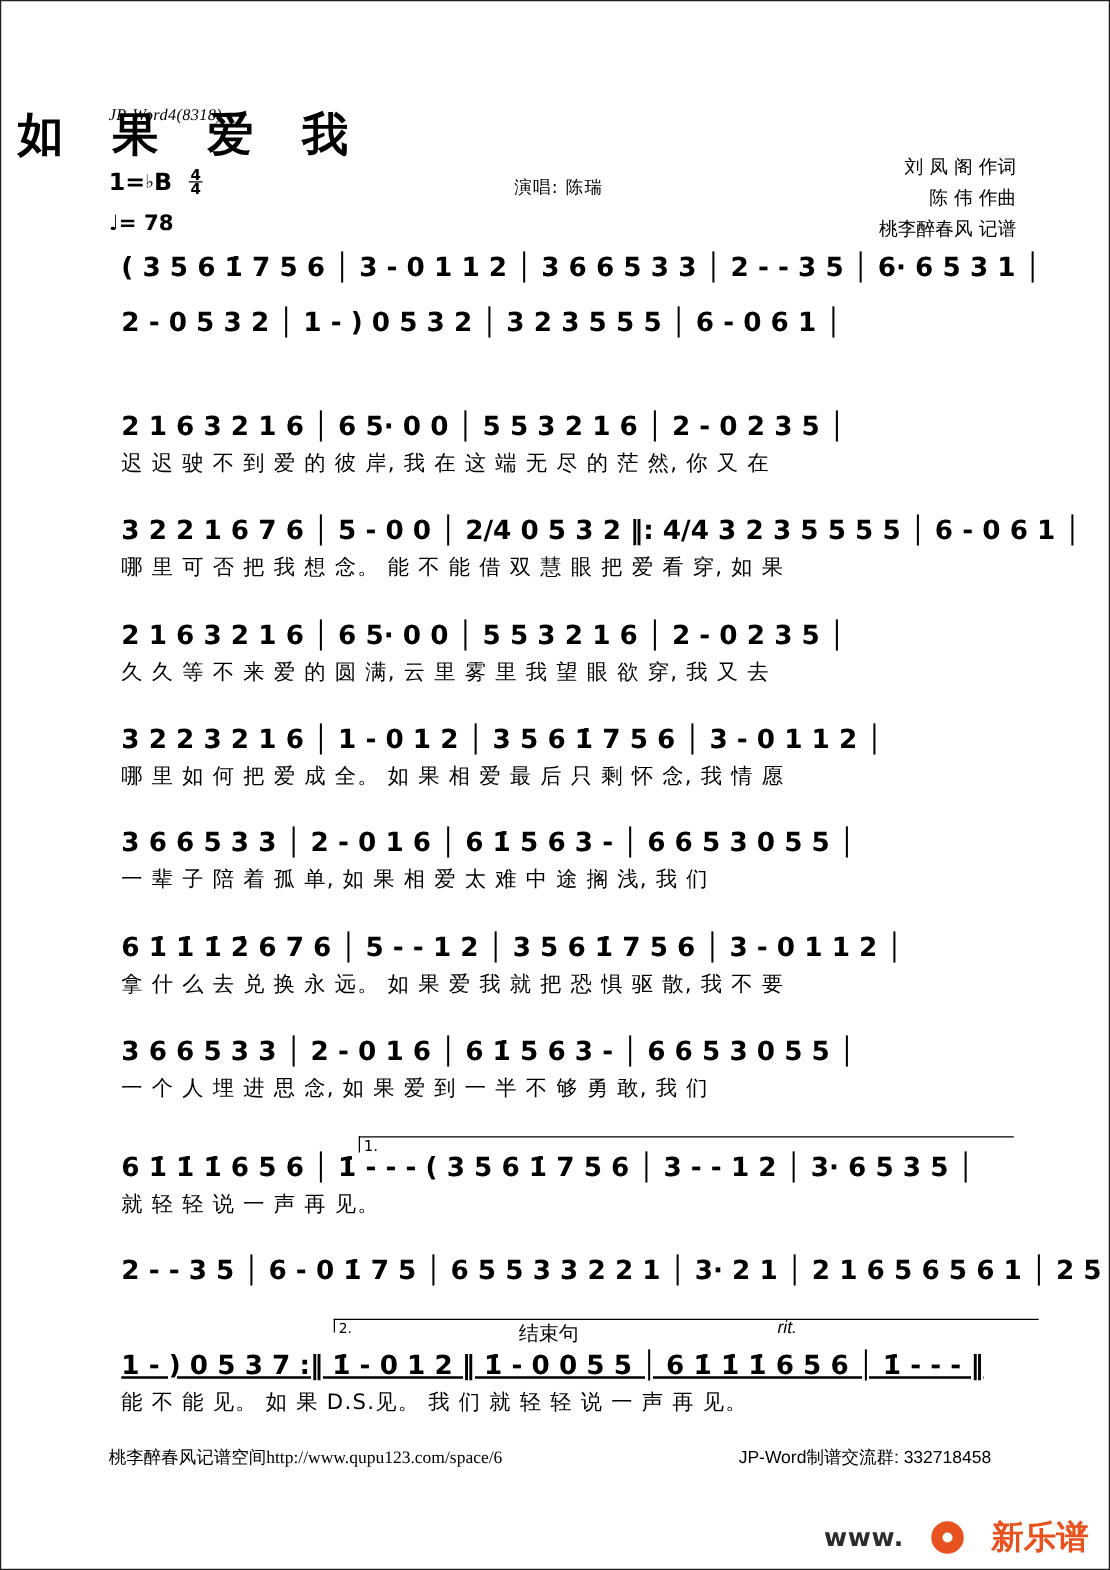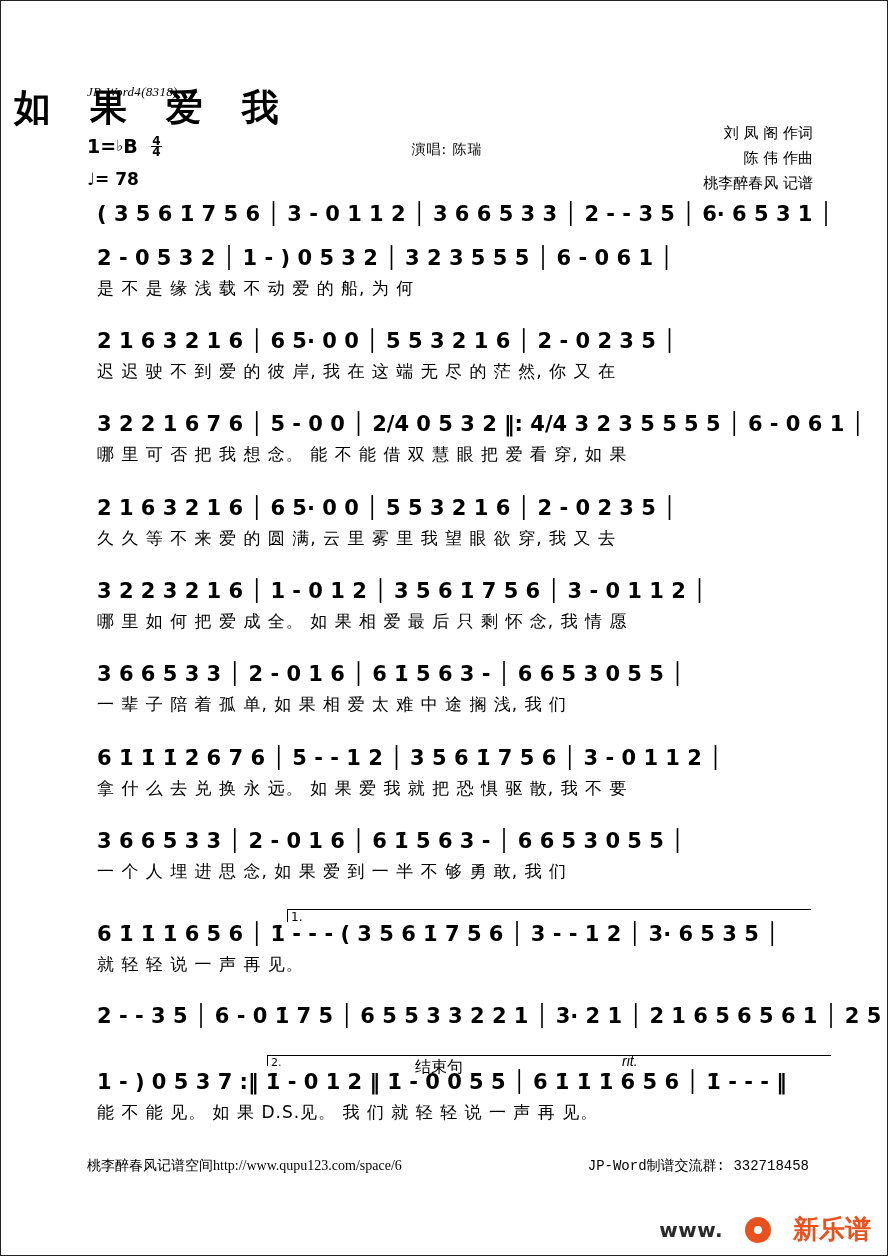--- a/index.html
+++ b/index.html
@@ -116,23 +116,23 @@
   }
   .footer-left {
     position: absolute;
     left: 86px;
     top: 1156px;
     font-family: "Liberation Serif", serif;
     font-size: 14px;
   }
   .footer-right {
     position: absolute;
-    right: 78px;
+    right: 94px;
     top: 1156px;
-    font-family: Liberation Mono, monospace;
+    font-family: Liberation Sans, sans-serif;
     font-size: 14px;
   }
   .watermark {
     position: absolute;
     right: 16px;
     bottom: 8px;
     display: flex;
     align-items: center;
     gap: 22px;
     font-family: "DejaVu Sans", sans-serif;
@@ -187,21 +187,20 @@
     <span class="note">♩</span><span>= 78</span>
   </div>
 
   <div class="system" style="top:198px;">
     <div class="notes">( 3 5  6 1̇  7 5 6 │ 3 - 0 1  1 2 │ 3 6 6 5 3 3 │ 2 - - 3 5 │ 6· 6 5  3 1 │</div>
     <div class="lyrics"></div>
   </div>
 
   <div class="system" style="top:242px;">
     <div class="notes">2 - 0 5  3 2 │ 1 - ) 0 5  3 2 │ 3 2 3 5 5 5 │ 6 - 0 6 1 │</div>
-    <div class="lyrics">是 不 是  缘 浅 载 不 动 爱 的  船,     为 何</div>
   </div>
 
   <div class="system" style="top:325px;">
     <div class="notes">2 1 6 3 2 1 6 │ 6 5· 0 0 │ 5 5 3 2 1 6 │ 2 - 0 2 3 5 │</div>
     <div class="lyrics">迟 迟 驶 不 到 爱 的  彼 岸,      我 在 这 端 无 尽 的 茫 然,  你 又 在</div>
   </div>
 
   <div class="system" style="top:408px;">
     <div class="notes">3 2 2 1 6 7 6 │ 5 - 0 0 │ 2/4 0 5  3 2 ‖: 4/4 3 2 3 5 5 5 5 │ 6 - 0 6 1 │</div>
     <div class="lyrics">哪 里 可 否 把 我 想  念。       能 不 能    借 双 慧 眼 把 爱 看  穿,  如 果</div>
@@ -240,21 +239,21 @@
 
   <div class="system" style="top:1000px;">
     <div class="notes">2 - - 3 5 │ 6 - 0 1̇  7 5 │ 6 5 5 3  3 2 2 1 │ 3· 2 1 │ 2 1 6 5  6 5 6 1 │ 2 5 2 1 │</div>
     <div class="lyrics"></div>
   </div>
 
   <div class="system" style="top:1060px;">
     <div style="position:absolute;left:170px;top:-6px;font-size:11px;font-family:'DejaVu Sans',sans-serif;border-left:1.5px solid #000;border-top:1.5px solid #000;width:560px;height:10px;padding-left:3px;">2.</div>
     <div style="position:absolute;left:318px;top:-4px;font-size:16px;font-family:'DejaVu Sans',sans-serif;">结束句</div>
     <div style="position:absolute;left:525px;top:-8px;font-size:14px;font-style:italic;font-family:Liberation Sans, sans-serif;">rit.</div>
-    <div class="notes" style="margin-top:6px;">1 - ) 0 5  3 7 :‖ 1̇ - 0 1 2 ‖ 1̇ - 0 0 5 5 │ 6 1̇ 1̇ 1̇ 6 5 6 │ 1̇ - - - ‖</div>
+    <div class="notes" style="margin-top:16px;text-decoration:underline;">1 - ) 0 5  3 7 :‖ 1̇ - 0 1 2 ‖ 1̇ - 0 0 5 5 │ 6 1̇ 1̇ 1̇ 6 5 6 │ 1̇ - - - ‖</div>
     <div class="lyrics">能 不 能   见。  如 果 D.S.见。  我 们  就 轻 轻 说 一 声 再  见。</div>
   </div>
 
   <div class="footer-left">桃李醉春风记谱空间http://www.qupu123.com/space/6</div>
   <div class="footer-right">JP-Word制谱交流群: 332718458</div>
 
   <div class="watermark">
     <span class="wm-url">www.</span>
     <span class="wm-disc"></span>
     <span class="wm-name">新乐谱</span>

